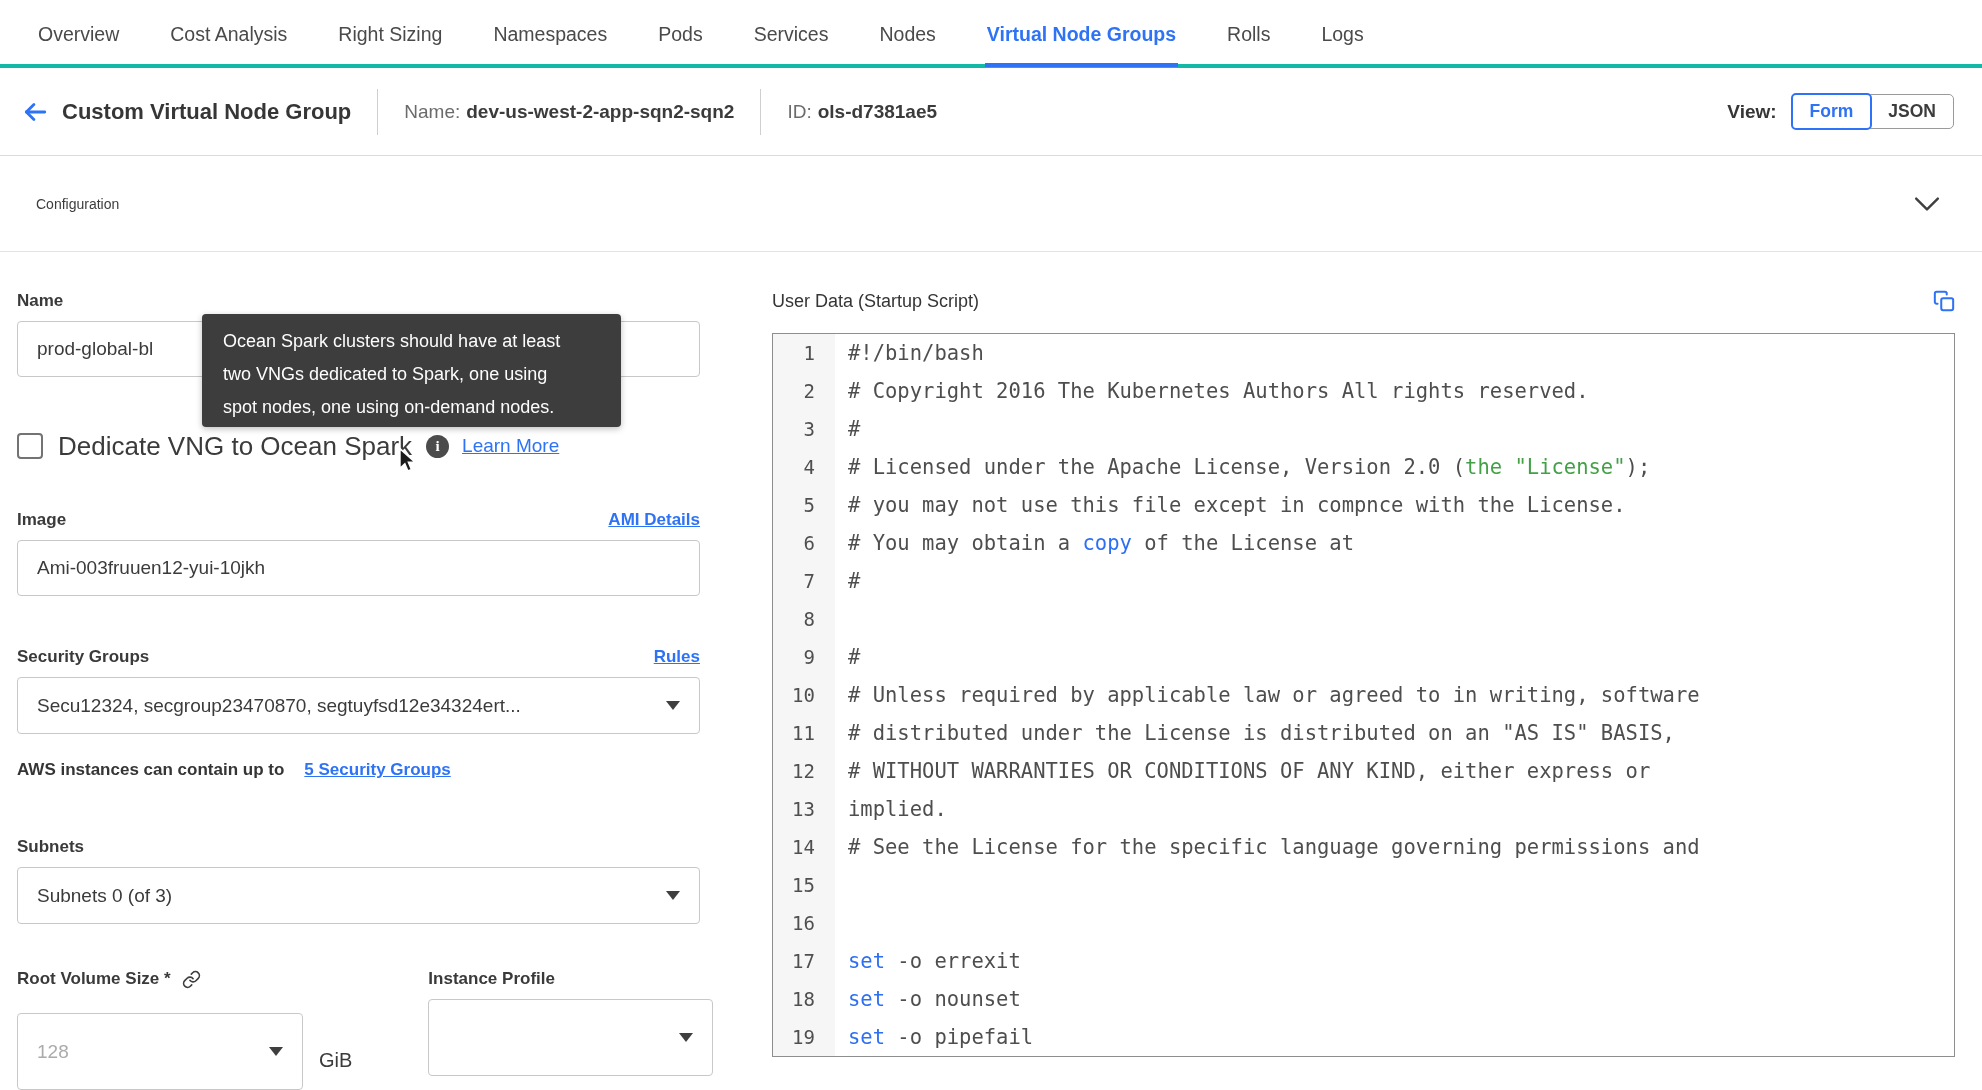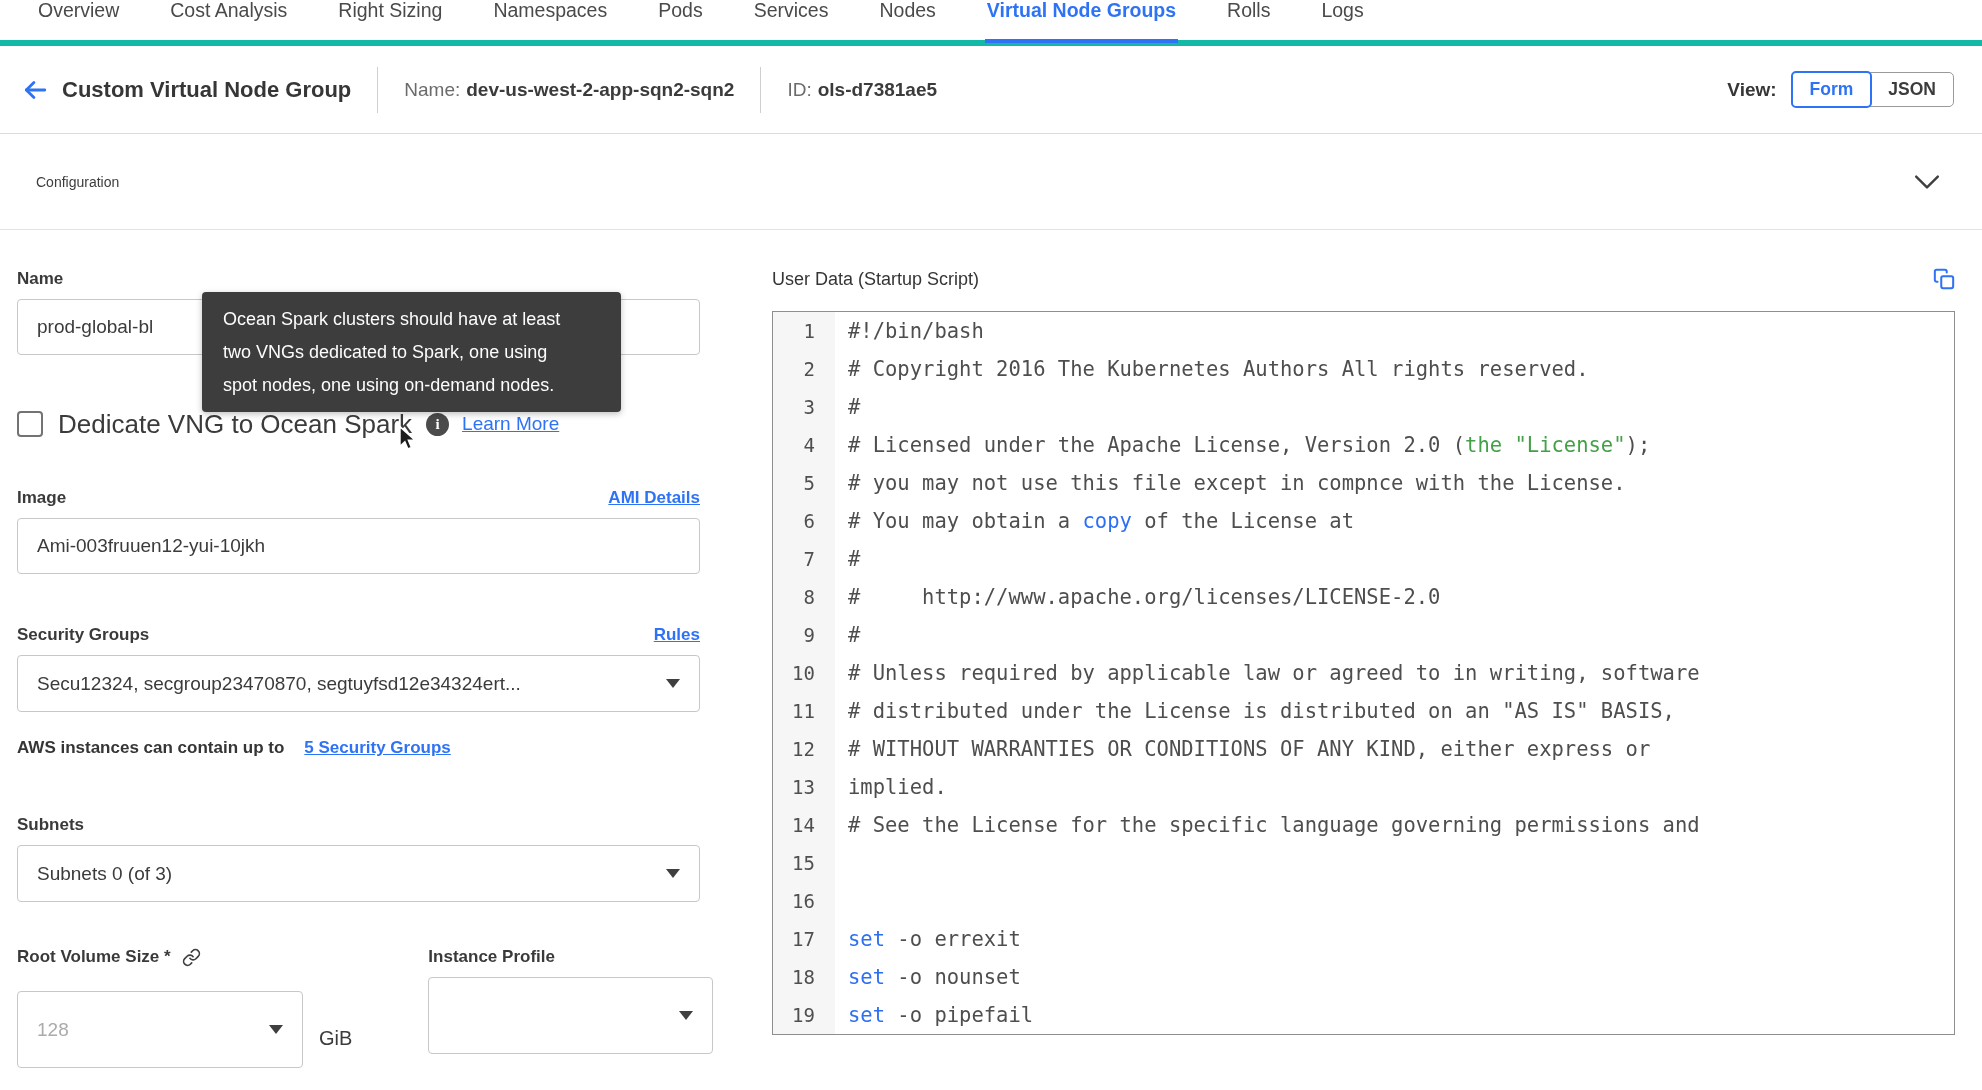--- a/index.html
+++ b/index.html
@@ -15,21 +15,21 @@
   *{box-sizing:border-box;}
   html,body{margin:0;padding:0;}
   body{
     width:1982px;height:1090px;overflow:hidden;background:#fff;
     font-family:"Liberation Sans", sans-serif;color:var(--text-dark);
   }
 
   
   .tabbar{
     display:flex;align-items:flex-end;gap:47px;
-    padding:0 0 0 36px;height:46px;border-bottom:6px solid #14b8a6;
+    padding:0 0 0 36px;height:68px;border-bottom:4px solid #14b8a6;
   }
   .tab{
     font-size:19.5px;color:var(--text-mid);padding:0 2px 17px 2px;cursor:pointer;
     white-space:nowrap;border-bottom:4px solid transparent;margin-bottom:-3px;
   }
   .tab.active{color:var(--accent);font-weight:700;border-bottom:4px solid var(--accent);}
 
   
   .pagehead{
     display:flex;align-items:center;height:88px;
@@ -79,21 +79,21 @@
     padding:0 19px;font-size:19px;color:var(--text-dark);cursor:pointer;background:#fff;
   }
   .select-box .sel-text{white-space:nowrap;overflow:hidden;text-overflow:ellipsis;}
   .sel-text.placeholder{color:#ababab;}
   .caret{width:0;height:0;border-left:7px solid transparent;border-right:7px solid transparent;border-top:9px solid #3f3f3f;flex:none;margin-left:12px;}
 
   .name-group{position:relative;margin-bottom:54px;}
   .tooltip{
     position:absolute;left:185px;top:24px;width:419px;z-index:5;
     background:var(--tooltip-bg);color:#fdfdfd;border-radius:4px;
-    font-size:18px;line-height:33px;padding:11px 21px 10px 21px;
+    font-size:18px;line-height:33px;padding:11px 21px 3px 21px;
     white-space:pre-line;box-shadow:0 2px 6px rgba(0,0,0,.25);
   }
 
   .check-row{display:flex;align-items:center;height:30px;margin-bottom:48px;position:relative;}
   .checkbox{width:26px;height:26px;border:2px solid #737373;border-radius:4px;background:#fff;cursor:pointer;flex:none;}
   .check-label{font-size:26px;color:var(--text-dark);margin-left:15px;white-space:nowrap;}
   .info-icon{
     width:23px;height:23px;border-radius:50%;background:#4b4b4b;color:#fff;
     display:flex;align-items:center;justify-content:center;
     font-size:15px;font-weight:700;font-family:"Liberation Serif",serif;
@@ -302,21 +302,20 @@
         <div class="code-row">
           <span class="gutter">6</span>
           <span class="code-text"><span># You may obtain a </span><span class="tok-blue">copy</span><span> of the License at</span></span>
         </div>
         <div class="code-row">
           <span class="gutter">7</span>
           <span class="code-text"><span>#</span></span>
         </div>
         <div class="code-row">
           <span class="gutter">8</span>
-          <span class="code-text"><span>#     http://www.apache.org/licenses/LICENSE-2.0</span></span>
         </div>
         <div class="code-row">
           <span class="gutter">9</span>
           <span class="code-text"><span>#</span></span>
         </div>
         <div class="code-row">
           <span class="gutter">10</span>
           <span class="code-text"><span># Unless required by applicable law or agreed to in writing, software</span></span>
         </div>
         <div class="code-row">

